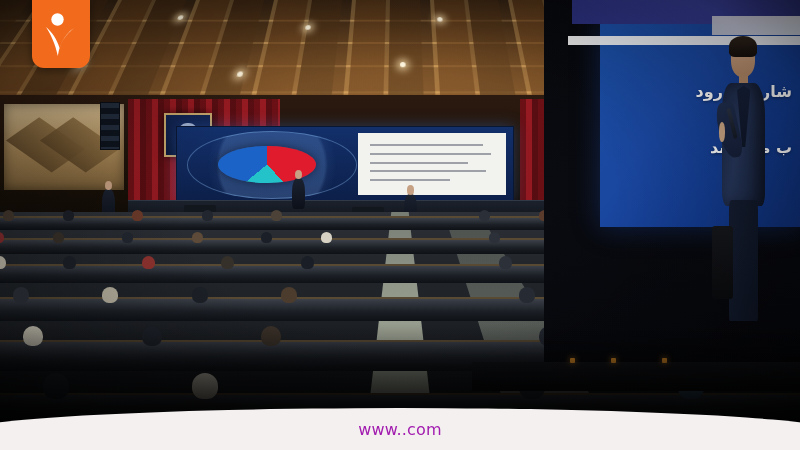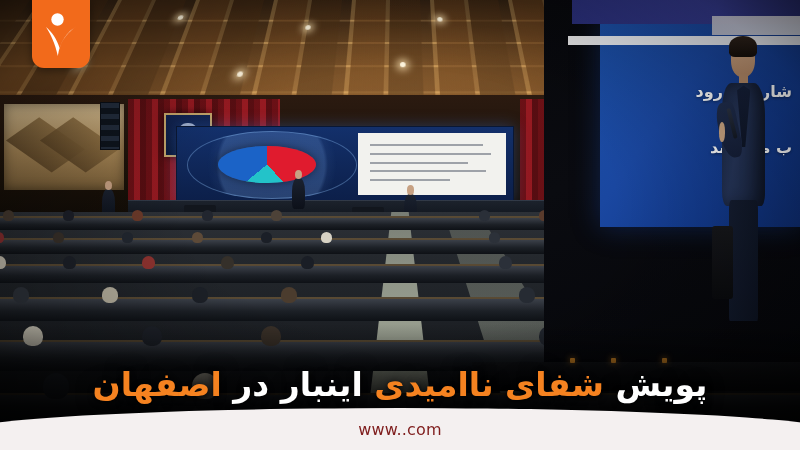--- a/index.html
+++ b/index.html
@@ -302,21 +302,21 @@
   .footer{
     position:absolute;left:-6%;bottom:-14px;width:112%;height:56px;
     background:#f4f0f0;
     border-radius:50% 50% 0 0 / 26px 26px 0 0;
   }
   .footer-inner{
     position:absolute;left:0;right:0;bottom:14px;height:42px;
     display:flex;align-items:center;justify-content:center;
   }
   .url{
-    color:#7f1d1d;font-size:17px;letter-spacing:.2px;
+    color:#a21caf;font-size:17px;letter-spacing:.2px;
     font-family:"DejaVu Sans","Liberation Sans",sans-serif;
     display:flex;align-items:center;
   }
   .url .thin{font-weight:400;font-size:16px;}
   .url .bold{font-weight:700;font-size:20px;letter-spacing:-.2px;}
 </style>
 </head>
 <body>
 
 <div class="stage">
@@ -512,29 +512,20 @@
     <div class="titlescrim"></div>
   </div>
 
   <div class="logo">
     <svg viewBox="0 0 40 48">
       <circle cx="16.5" cy="9.5" r="6.2" fill="#ffffff"></circle>
       <path d="M5 17 C10 25, 14 33, 16.8 46 C19 31, 26 22, 36 16 C27 22, 21.5 29, 18.6 38 C15.8 29, 11 22, 5 17 Z" fill="#ffffff"></path>
     </svg>
   </div>
 
-  <div class="headline">
-    <span class="w">پویش</span>
-    <span> </span>
-    <span class="o">شفای ناامیدی</span>
-    <span> </span>
-    <span class="w">اینبار در</span>
-    <span> </span>
-    <span class="o">اصفهان</span>
-  </div>
 
   <div class="footer">
     <div class="footer-inner">
       <div class="url">
         <span class="thin">www.</span>
         <span class="thin">.com</span>
       </div>
     </div>
   </div>
 

